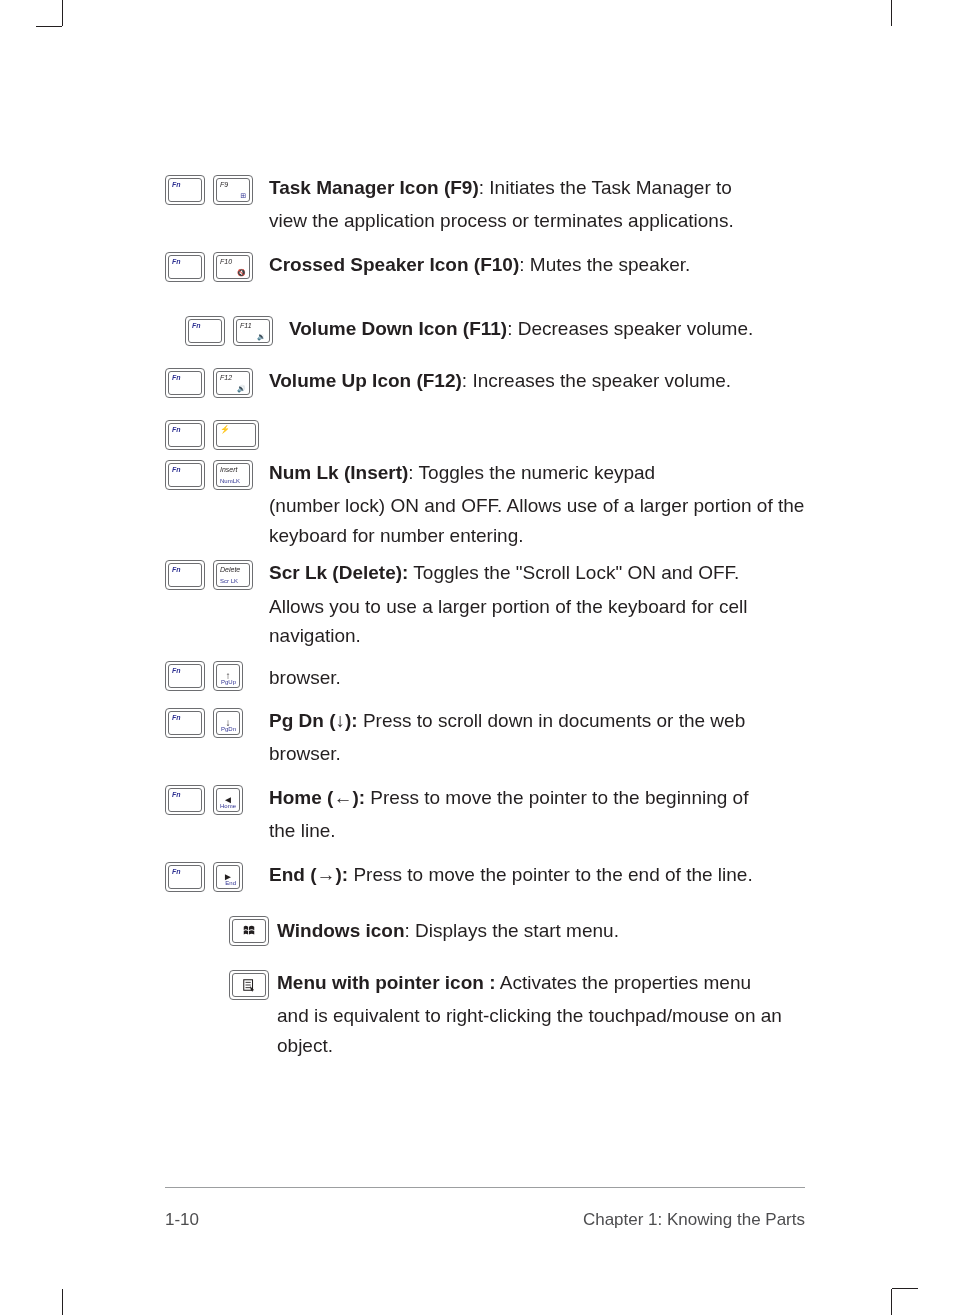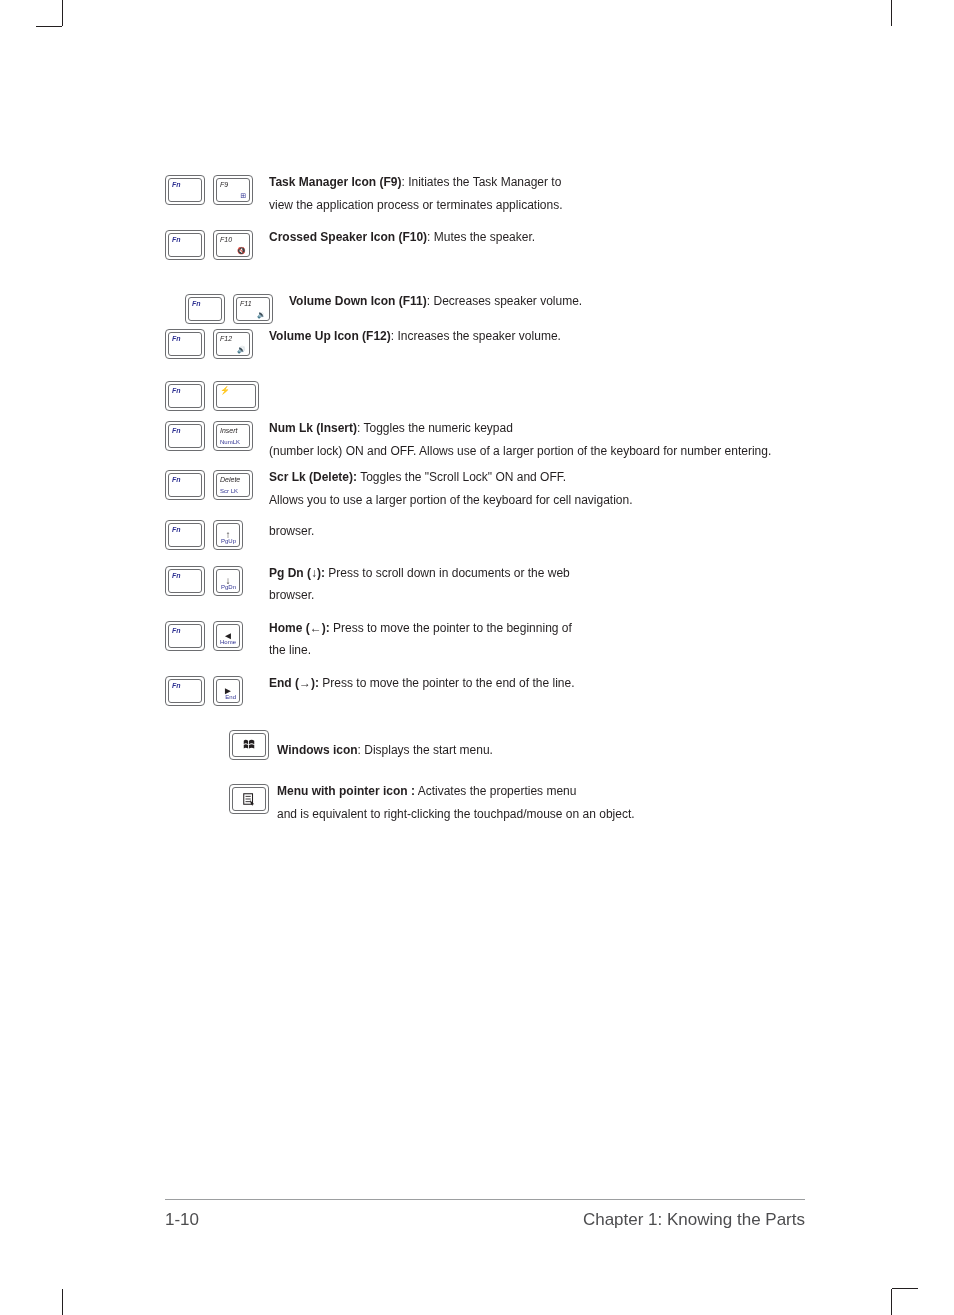--- a/index.html
+++ b/index.html
@@ -58,36 +58,36 @@
     line-height:1;
   }
   .key-inner .tl { position:absolute; top:2px; left:3px; font-style:italic; font-weight:600;}
   .key-inner .br { position:absolute; bottom:2px; right:3px; font-size:6px;}
   .key-inner .center { position:absolute; top:50%; left:50%; transform:translate(-50%,-50%); font-size:10px; color:#231f20;}
   .key.narrow { width:30px; }
   .key.narrow .key-inner { font-size:6px;}
   .key.wide { width:46px; }
   .desc {
     flex: 1;
-    font-size: 12px;
+    font-size: 19px;
     line-height: 1.55;
     color:#231f20;
   }
   .desc b { font-weight: 700; }
   .desc .cont {
     display:block;
     margin-top:4px;
   }
   .footer {
     position:absolute;
     left:100px;
     bottom:60px;
     width:640px;
     border-top:1px solid #9c9ea0;
-    padding-top:10px;
+    padding-top:22px;
     display:flex;
     justify-content:space-between;
     font-size:17px;
     color:#4d4d4f;
   }
   .cm { background:#231f20; position:absolute; }
   
   .cm1v { left:62px; top:0; width:1px; height:26px; }
   .cm1h { left:36px; top:26px; width:26px; height:1px; }
   .cm2v { right:62px; top:0; width:1px; height:26px; }
@@ -139,21 +139,21 @@
           <div class="key">
             <div class="key-outer"></div>
             <div class="key-inner">
               <span class="key-label-top">F10</span>
               <span class="br" style="font-size: 7px; color: rgb(46, 49, 146);">🔇</span>
             </div>
           </div>
         </div>
         <div class="desc"><span><b>Crossed Speaker Icon (F10)</b><span>: Mutes the speaker.</span></span></div>
       </div>
-      <div class="row" style="margin-bottom: 3px; padding-left: 20px;">
+      <div class="row" style="margin-bottom: 20px; padding-left: 20px;">
         <div class="keys">
           <div class="key key-fn">
             <div class="key-outer"></div>
             <div class="key-inner">
               <span class="tl">Fn</span>
             </div>
           </div>
           <div class="key">
             <div class="key-outer"></div>
             <div class="key-inner">

